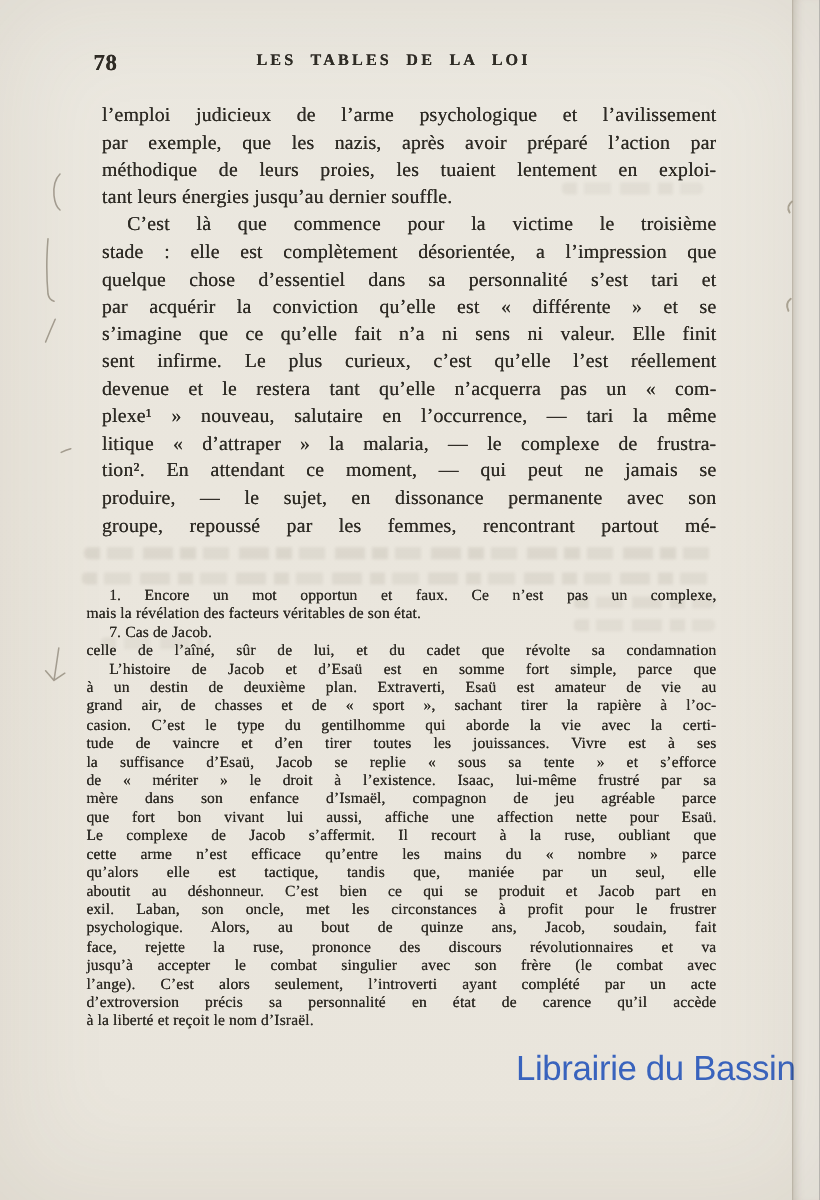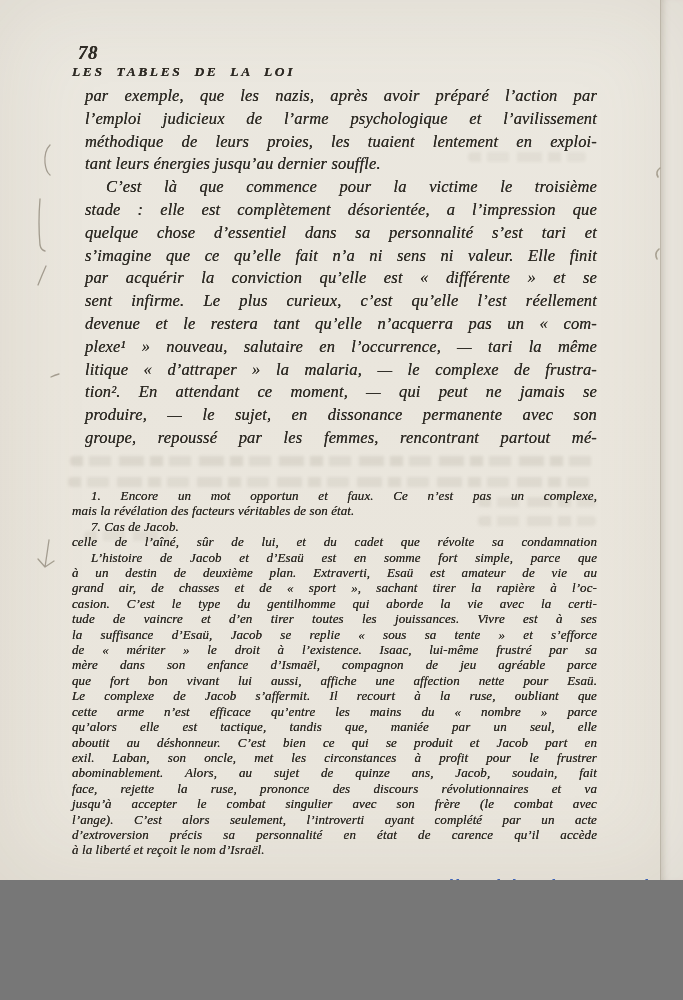--- a/index.html
+++ b/index.html
@@ -4,48 +4,47 @@
 <style>
   :root{
     --paper:#eae6dd;
     --paper-edge:#ece9e2;
     --ink:#2e2b25;
     --wm:#2d62d8;
   }
   html,body{margin:0;padding:0;background:#777;}
   .page{
     position:relative;
-    width:683px;height:880px;
+    width:683px;height:1000px;
     margin:0 auto;
     background:linear-gradient(180deg,#ebe8e0 0%,var(--paper) 38%,#e9e5dc 100%);
     overflow:hidden;
     font-family:"Liberation Serif","DejaVu Serif",serif;
     color:var(--ink);
-    font-style:italic;
   }
   .page::after{ 
     content:"";position:absolute;inset:0;pointer-events:none;
     box-shadow:inset 0 0 90px rgba(140,128,104,.14);
   }
   
   .edge-strip{
     position:absolute;top:0;bottom:0;right:0;width:22px;
     background:var(--paper-edge);
     border-left:1px solid #c1bbae;
     box-shadow:inset 7px 0 7px -5px rgba(120,108,86,.28);
   }
   
   .pagenum{
     position:absolute;left:78px;top:42px;
     font-size:19px;font-weight:bold;letter-spacing:.5px;
     text-shadow:0 0 .4px currentColor;
   }
   .runtitle{
-    position:absolute;left:85px;top:64px;width:512px;
-    transform:translateX(-13px);
+    position:absolute;left:85px;top:42px;width:512px;
+    text-align:center;transform:translateX(-13px);
     font-size:13.5px;font-weight:bold;
     letter-spacing:2.6px;word-spacing:6px;
     text-shadow:0 0 .4px currentColor;
   }
   
   .body-text{
     position:absolute;left:85px;top:85px;width:512px;
     font-size:16.5px;line-height:22.8px;
     letter-spacing:.15px;
     text-shadow:0 0 .35px currentColor;
@@ -99,29 +98,29 @@
   <span class="runtitle">LES TABLES DE LA LOI</span>
 
   <div class="ghost g0"></div>
   <div class="ghost g1"></div>
   <div class="ghost g2"></div>
   <div class="ghost g3"></div>
   <div class="ghost g4"></div>
   <div class="ghost g5"></div>
 
   <div class="body-text">
+      <div class="tline just">l’emploi judicieux de l’arme psychologique et l’avilissement</div>
       <div class="tline just">par exemple, que les nazis, après avoir préparé l’action par</div>
-      <div class="tline just">l’emploi judicieux de l’arme psychologique et l’avilissement</div>
       <div class="tline just">méthodique de leurs proies, les tuaient lentement en exploi-</div>
       <div class="tline">tant leurs énergies jusqu’au dernier souffle.</div>
       <div class="tline just ind">C’est là que commence pour la victime le troisième</div>
       <div class="tline just">stade : elle est complètement désorientée, a l’impression que</div>
       <div class="tline just">quelque chose d’essentiel dans sa personnalité s’est tari et</div>
+      <div class="tline just">par acquérir la conviction qu’elle est « différente » et se</div>
       <div class="tline just">s’imagine que ce qu’elle fait n’a ni sens ni valeur. Elle finit</div>
-      <div class="tline just">par acquérir la conviction qu’elle est « différente » et se</div>
       <div class="tline just">sent infirme. Le plus curieux, c’est qu’elle l’est réellement</div>
       <div class="tline just">devenue et le restera tant qu’elle n’acquerra pas un « com-</div>
       <div class="tline just">plexe¹ » nouveau, salutaire en l’occurrence, — tari la même</div>
       <div class="tline just">litique « d’attraper » la malaria, — le complexe de frustra-</div>
       <div class="tline just">tion². En attendant ce moment, — qui peut ne jamais se</div>
       <div class="tline just">produire, — le sujet, en dissonance permanente avec son</div>
       <div class="tline just">groupe, repoussé par les femmes, rencontrant partout mé-</div>
     </div>
 
   <div class="footnotes">
@@ -136,21 +135,21 @@
       <div class="tline just">tude de vaincre et d’en tirer toutes les jouissances. Vivre est à ses</div>
       <div class="tline just">la suffisance d’Esaü, Jacob se replie « sous sa tente » et s’efforce</div>
       <div class="tline just">de « mériter » le droit à l’existence. Isaac, lui-même frustré par sa</div>
       <div class="tline just">mère dans son enfance d’Ismaël, compagnon de jeu agréable parce</div>
       <div class="tline just">que fort bon vivant lui aussi, affiche une affection nette pour Esaü.</div>
       <div class="tline just">Le complexe de Jacob s’affermit. Il recourt à la ruse, oubliant que</div>
       <div class="tline just">cette arme n’est efficace qu’entre les mains du « nombre » parce</div>
       <div class="tline just">qu’alors elle est tactique, tandis que, maniée par un seul, elle</div>
       <div class="tline just">aboutit au déshonneur. C’est bien ce qui se produit et Jacob part en</div>
       <div class="tline just">exil. Laban, son oncle, met les circonstances à profit pour le frustrer</div>
-      <div class="tline just">abominablement. Alors, au sujet de quinze ans, Jacob, soudain, fait</div>
+      <div class="tline just">psychologique. Alors, au bout de quinze ans, Jacob, soudain, fait</div>
       <div class="tline just">face, rejette la ruse, prononce des discours révolutionnaires et va</div>
       <div class="tline just">jusqu’à accepter le combat singulier avec son frère (le combat avec</div>
       <div class="tline just">l’ange). C’est alors seulement, l’introverti ayant complété par un acte</div>
       <div class="tline just">d’extroversion précis sa personnalité en état de carence qu’il accède</div>
       <div class="tline">à la liberté et reçoit le nom d’Israël.</div>
     </div>
 
   <svg class="marks" width="683" height="1000" viewBox="0 0 683 1000">
     <g fill="none" stroke="#8d8577" stroke-width="1.3" stroke-linecap="round" opacity="0.75">
       <path d="M50,145 q-6,6 -5,18 q1,9 5,12"></path>

